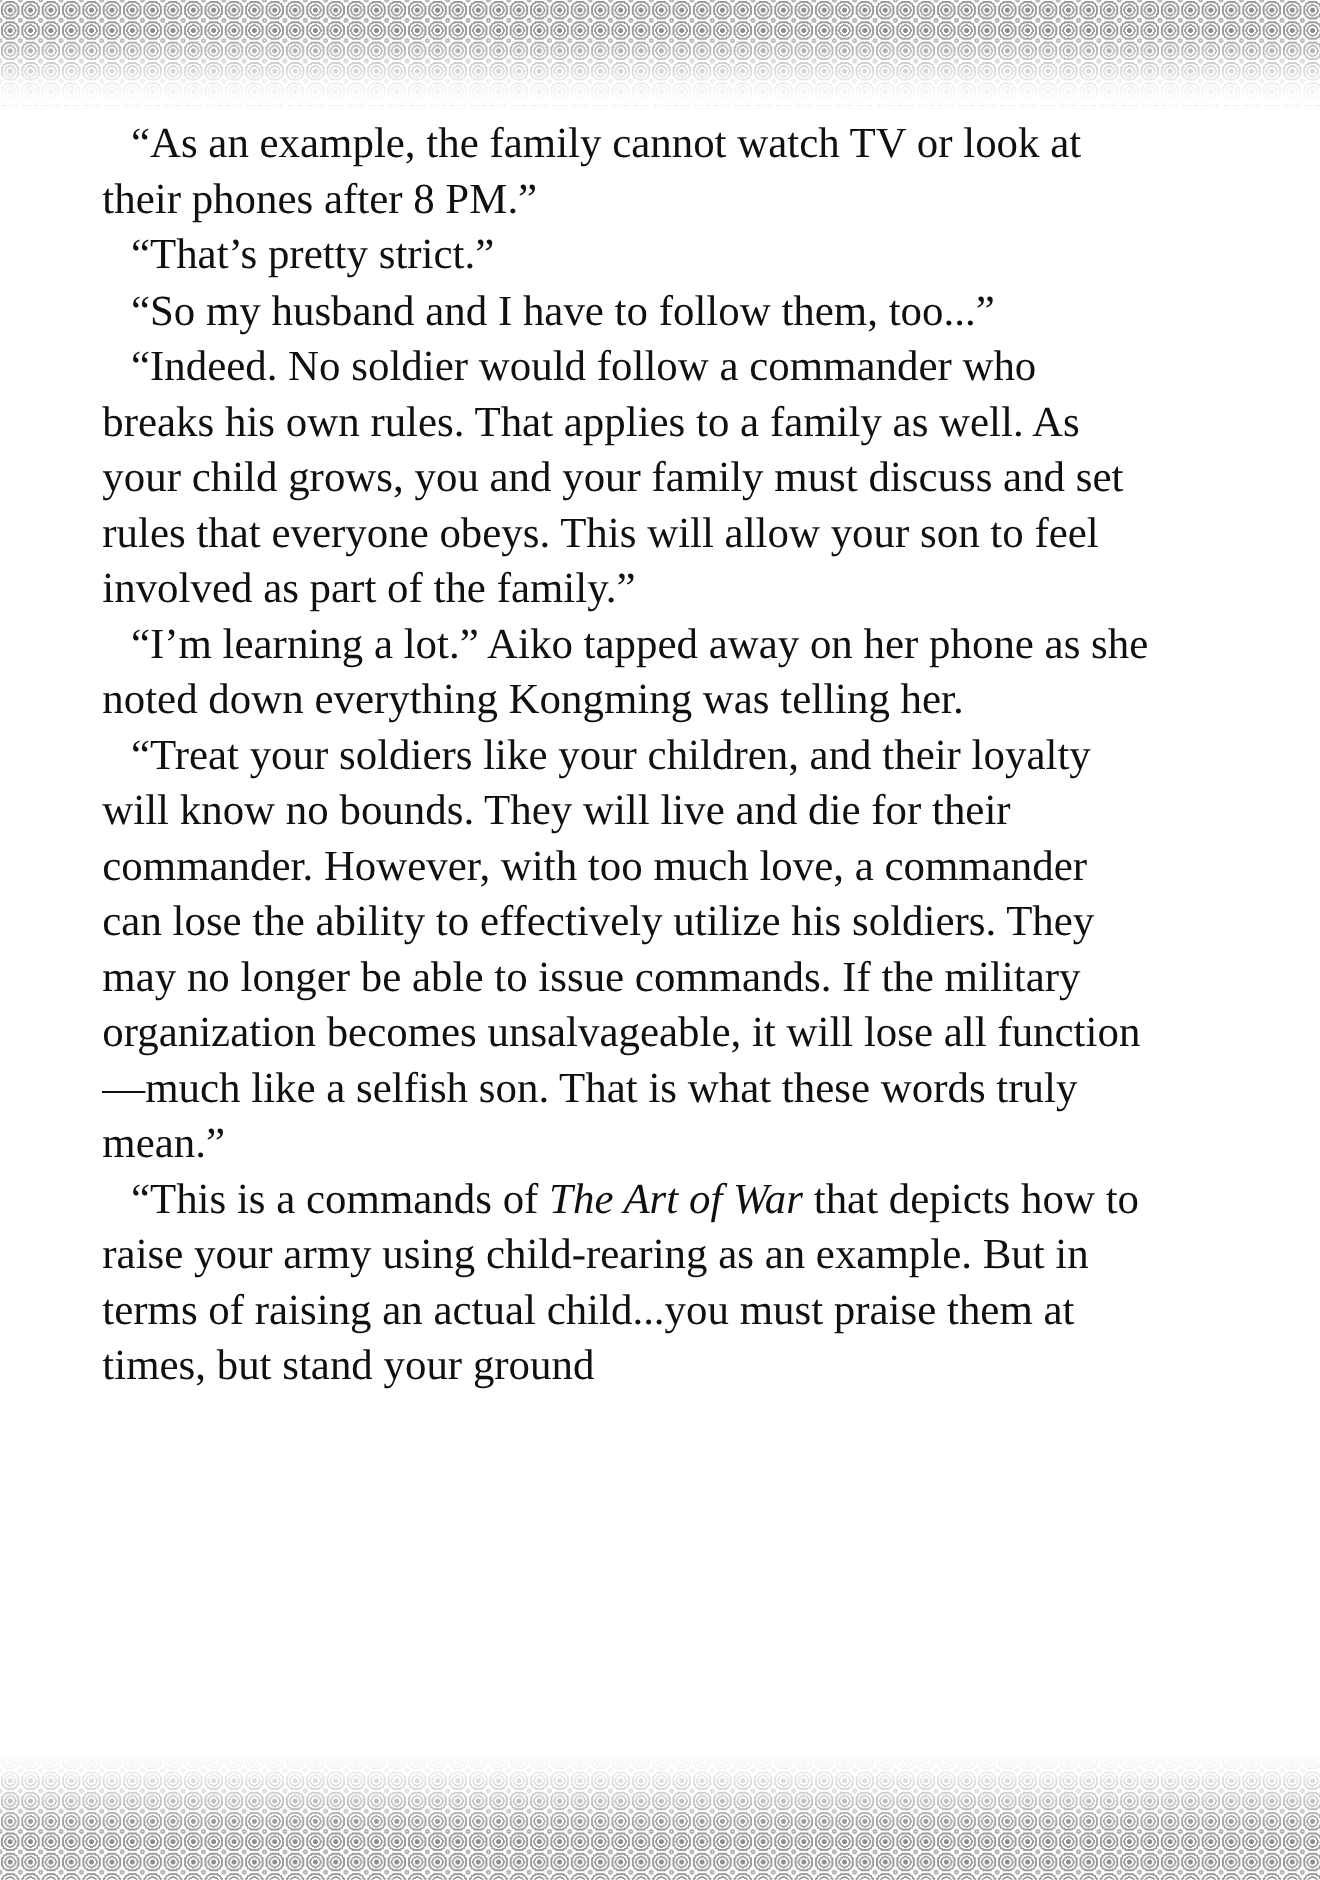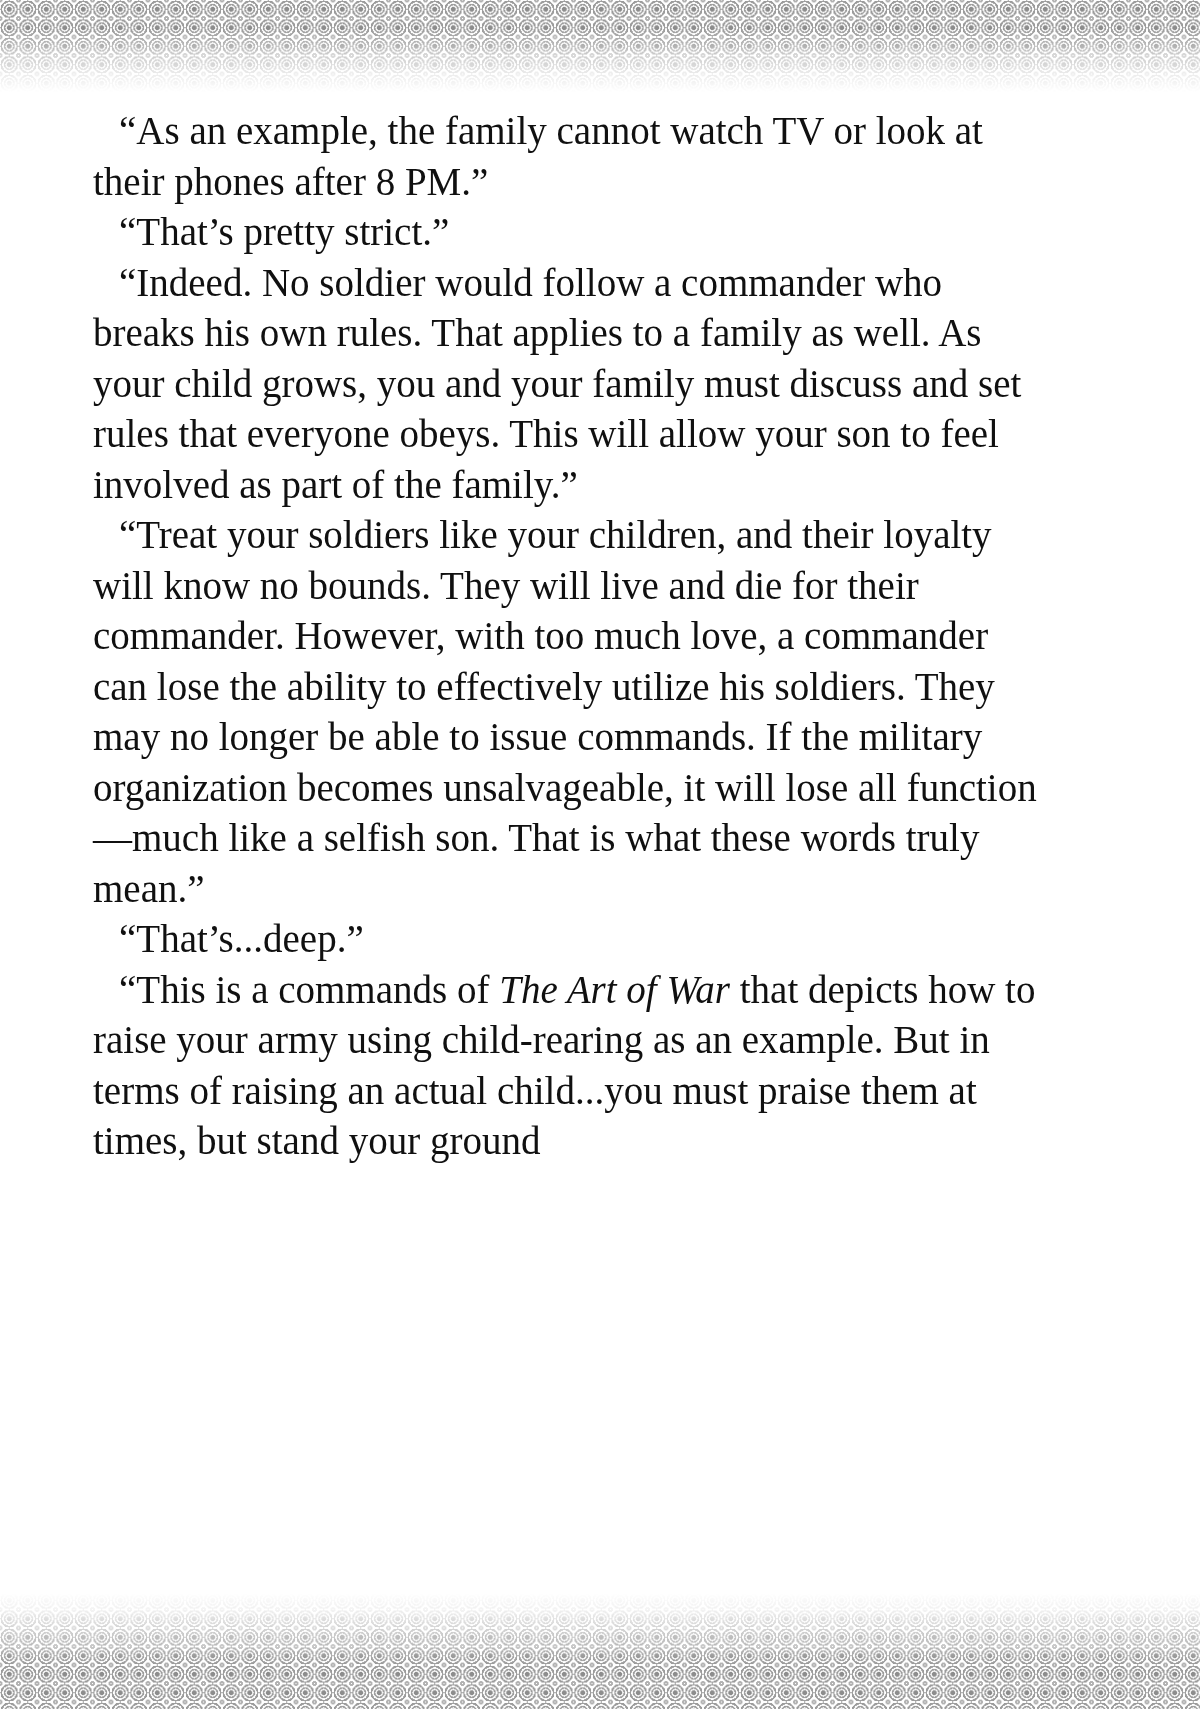--- a/index.html
+++ b/index.html
@@ -85,21 +85,22 @@
 </head>
 <body>
 
 <div class="page">
 
   <div class="pattern-band band-top"></div>
 
   <div class="content">
       <p><span>“As an example, the family cannot watch TV or look at their phones after 8 PM.”</span></p>
       <p><span>“That’s pretty strict.”</span></p>
+      <p><span>“So my husband and I have to follow them, too...”</span></p>
       <p><span>“Indeed. No soldier would follow a commander who breaks his own rules. That applies to a family as well. As your child grows, you and your family must discuss and set rules that everyone obeys. This will allow your son to feel involved as part of the family.”</span></p>
+      <p><span>“I’m learning a lot.” Aiko tapped away on her phone as she noted down everything Kongming was telling her.</span></p>
       <p><span>“Treat your soldiers like your children, and their loyalty will know no bounds. They will live and die for their commander. However, with too much love, a commander can lose the ability to effectively utilize his soldiers. They may no longer be able to issue commands. If the military organization becomes unsalvageable, it will lose all function—much like a selfish son. That is what these words truly mean.”</span></p>
-      <p><span>“That’s...deep.”</span></p>
       <p><span>“This is a commands of </span><em>The Art of War</em><span> that depicts how to raise your army using child-rearing as an example. But in terms of raising an actual child...you must praise them at times, but stand your ground</span></p>
     </div>
 
   <div class="pattern-band band-bottom"></div>
 
 </div>
 
 </body></html>

